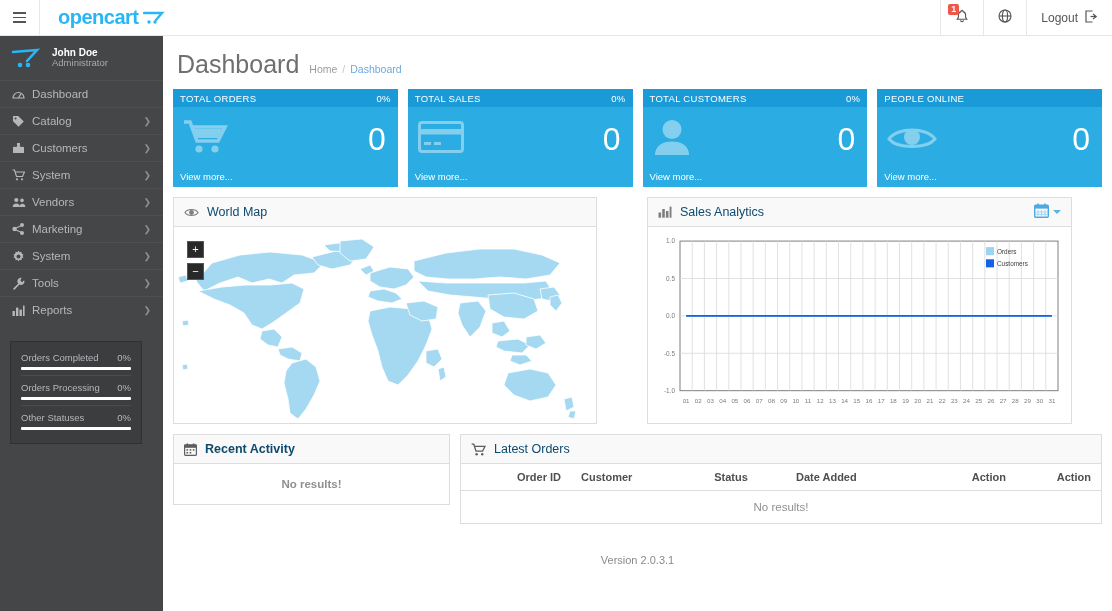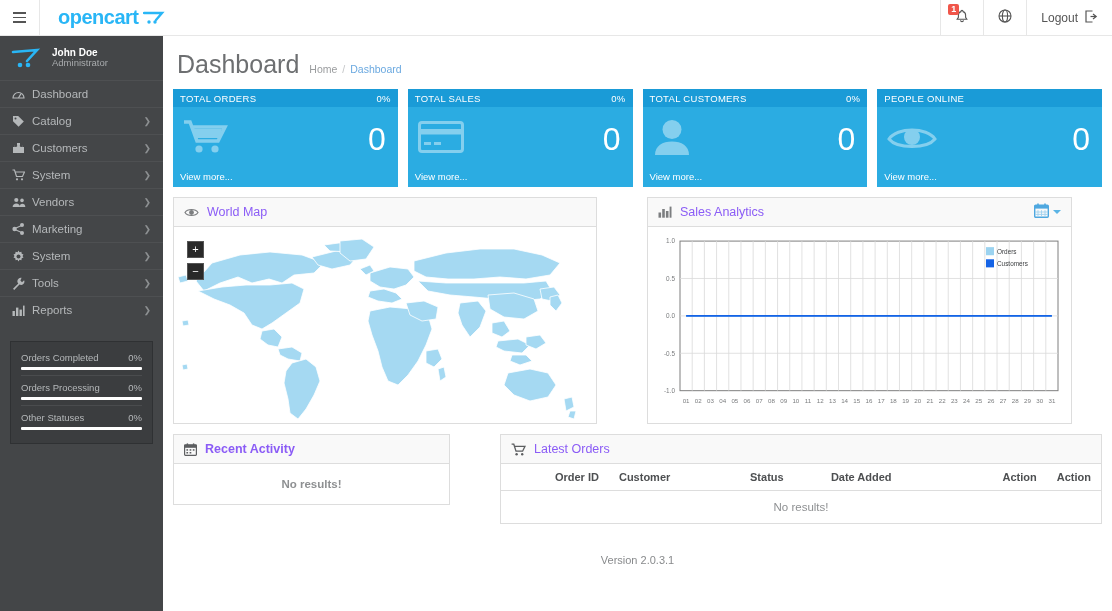--- a/index.html
+++ b/index.html
@@ -71,21 +71,21 @@
     color: #b5b8ba; font-size: 11.5px;
     border-top: 1px solid #4e5052;
     cursor: pointer; position: relative;
   }
   .menu-icon { width: 20px; flex: none; display:flex; align-items:center; color:#b5b8ba; }
   .menu-caret {
     position: absolute; right: 12px; font-size: 9px; color: #8d9092;
   }
 
   #stats-box {
-    margin: 18px 10px 0 10px;
+    margin: 18px 21px 0 10px;
     background: #3b3d3f;
     border: 1px solid #2f3133;
     padding: 4px 10px 8px 10px;
   }
   .stat-row { padding: 6px 0 0 0; border-top: 1px solid #4a4c4e; }
   .stat-row:first-child { border-top: none; }
   .stat-head { display:flex; justify-content: space-between; }
   .stat-label { color:#b5b8ba; font-size: 9.5px; }
   .stat-pct { color:#b5b8ba; font-size: 9.5px; }
   .stat-track {
@@ -131,21 +131,21 @@
 
   
   .row { display: flex; gap: 10px; padding: 10px 10px 0 10px; }
   .panel {
     background: #fff; border: 1px solid #ddd;
   }
   .panel-head {
     height: 29px; background: #f9f9f9; border-bottom: 1px solid #ddd;
     display: flex; align-items: center; padding: 0 10px; gap: 8px;
   }
-  .panel-title { font-size: 12.5px; color: #8b5cf6; }
+  .panel-title { font-size: 12.5px; color: #0c4a6e; }
   .panel-head-icon { color: #7c7e80; display:flex; align-items:center;}
   .panel-head-right { margin-left: auto; display:flex; align-items:center; gap:4px; cursor:pointer;}
   .caret-dn {
     width:0;height:0;border-left:4px solid transparent;border-right:4px solid transparent;
     border-top:4px solid #5bb4e5;
   }
   .panel-body { padding: 8px; }
 
   
   #map-panel { width: 424px; }
@@ -160,21 +160,21 @@
   #map-zoom-out { top: 36px; }
   #world-map-svg { position:absolute; top: 6px; left: 0; width: 422px; height: 190px; }
 
   
   #chart-panel { width: 425px; margin-left: 40px; }
   #chart-body { height: 196px; padding: 6px 6px 2px 6px; position: relative; }
   #chart-svg { width: 100%; height: 100%; display:block; }
 
   
   #activity-panel { width: 277px; align-self: flex-start; font-weight: bold; }
-  #orders-panel { flex: 1; align-self: flex-start; margin-left: 40px; }
+  #orders-panel { flex: 1; align-self: flex-start; }
   .no-results {
     text-align: center; color: #8e9092; font-size: 11.5px;
     padding: 14px 0;
   }
   table.orders { width: 100%; border-collapse: collapse; }
   table.orders th {
     font-size: 11px; color: #4d4f51; font-weight: bold;
     padding: 7px 10px; border-bottom: 1px solid #ddd; text-align: left;
   }
   table.orders th.ta-r { text-align: right; }

